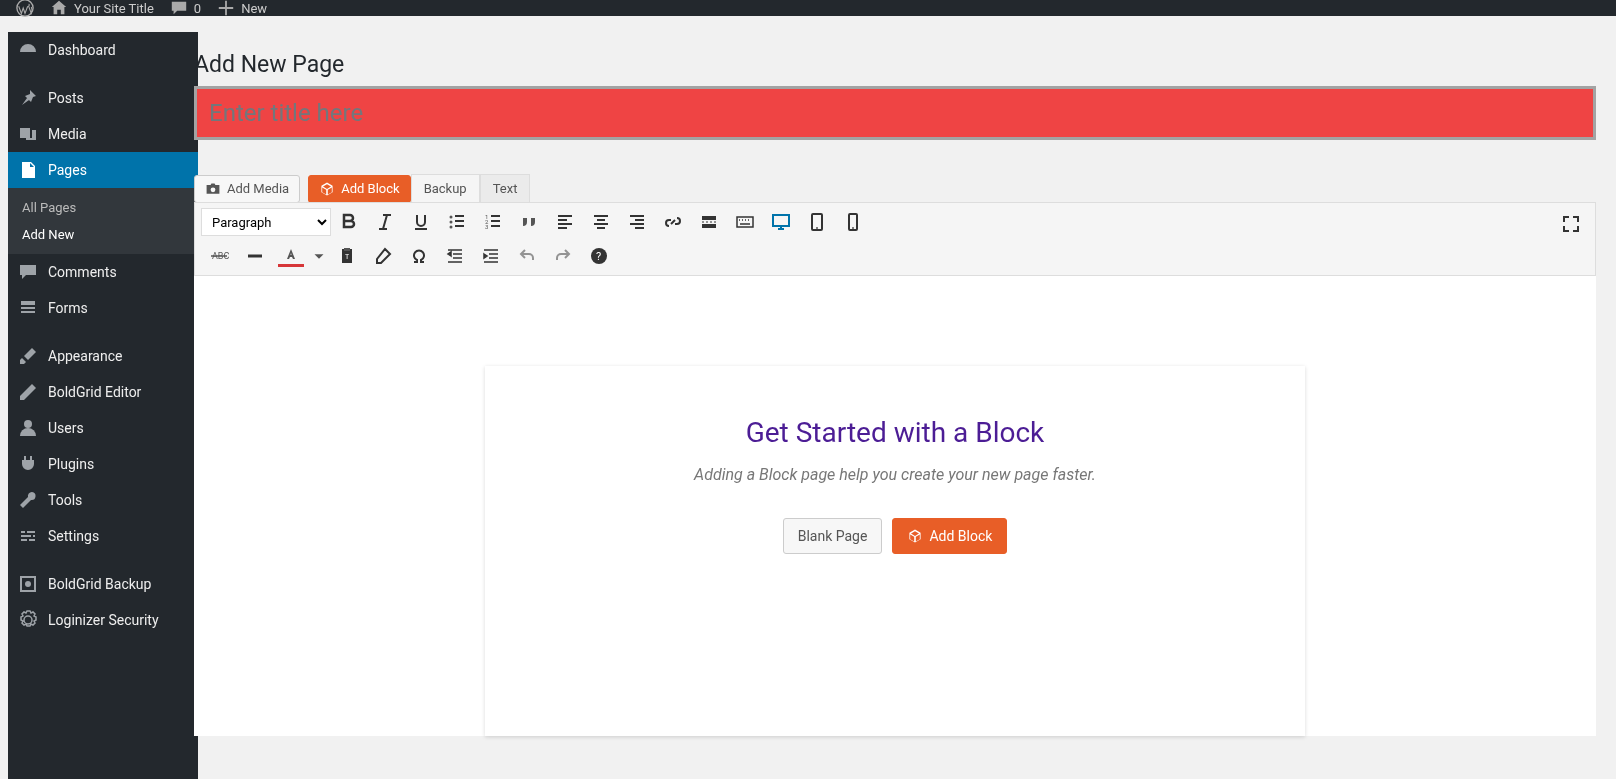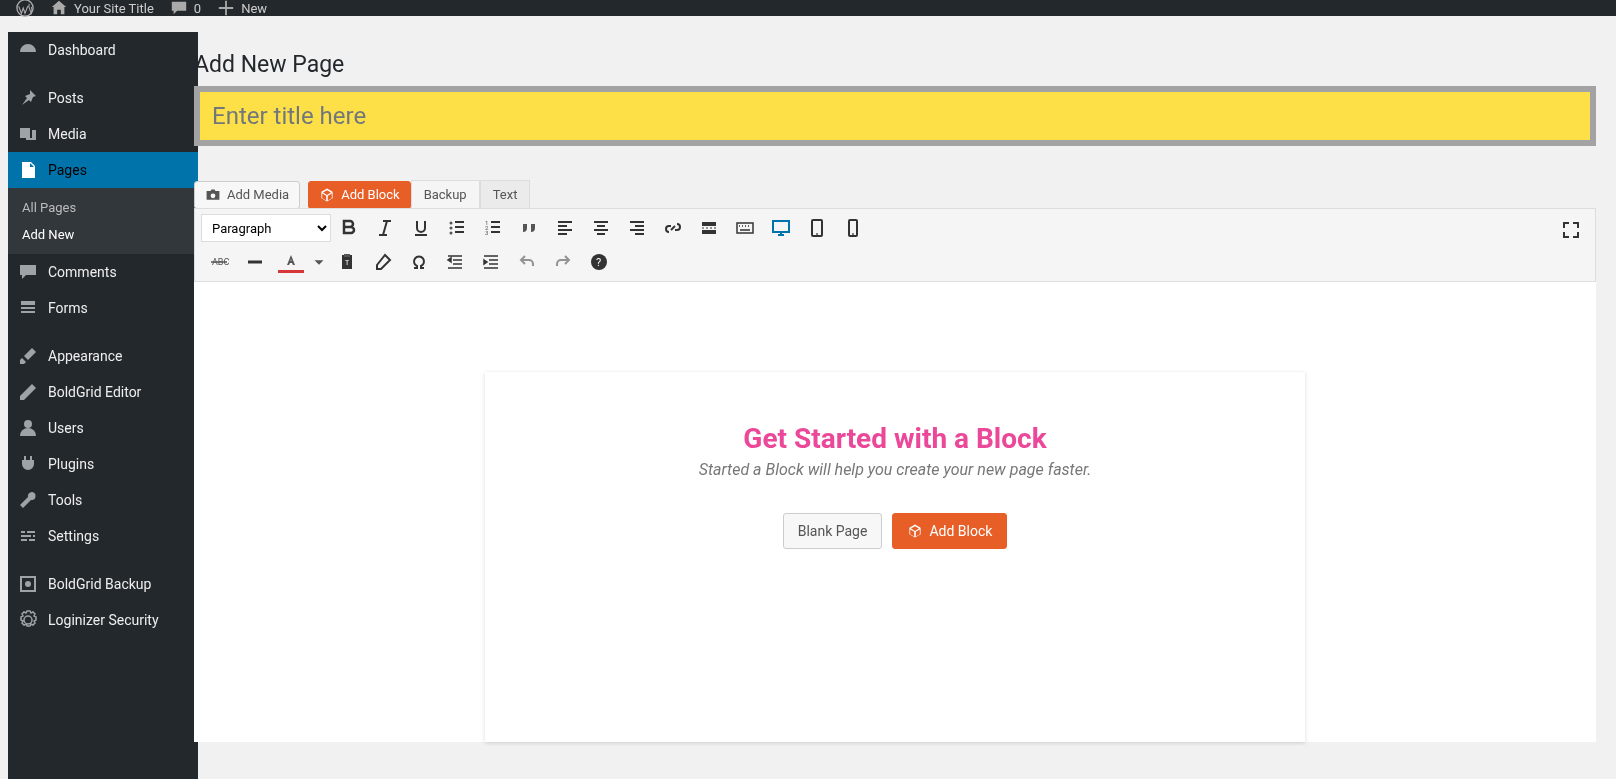--- a/index.html
+++ b/index.html
@@ -3,48 +3,48 @@
 <meta charset="utf-8">
 <style>
 * { margin:0; padding:0; box-sizing:border-box; font-family:-apple-system,BlinkMacSystemFont,"Segoe UI",Roboto,sans-serif; }
 body { background:#f1f1f1; width:1616px; height:779px; overflow:hidden; }
 .topbar { height:16px; background:#23282d; color:#ccc; display:flex; align-items:center; font-size:13px; padding:0 8px; }
 .topbar .tb-item { display:inline-flex; align-items:center; padding:0 8px; height:100%; cursor:pointer; gap:6px; }
 .topbar svg { width:18px; height:18px; fill:#aaa; }
 .sidebar { position:absolute; top:32px; left:8px; width:190px; bottom:0; background:#23282d; color:#eee; font-size:14px; }
 .side-item { display:flex; align-items:center; padding:8px 10px; cursor:pointer; gap:10px; }
 .side-item svg { width:20px; height:20px; fill:#9ea3a8; flex:0 0 20px; }
-.side-item.active { background:#0073aa; color:#000000; position:relative; }
+.side-item.active { background:#0073aa; color:#ffffff; position:relative; }
 .side-item.active svg { fill:#fff; }
 .side-item.active::after { content:""; position:absolute; right:-8px; top:50%; margin-top:-8px; border:8px solid transparent; border-right-color:#f1f1f1; }
 .sub { background:#32373c; padding:6px 0; }
 .sub-item { padding:6px 14px; font-size:13px; color:#bbb; cursor:pointer; }
 .sub-item.current { color:#ffffff; font-weight:400; }
 .side-gap { height:12px; }
 .main { position:absolute; left:190px; top:32px; right:0; bottom:0; padding:10px 20px 0 4px;border-radius:20px; }
 .page-title { font-size:23px; font-weight:400; color:#23282d; padding:9px 0 8px 0; }
-.title-input { width:100%; font-size:24px; padding:10px 12px; border:6px solid #a3a3a3; background:#fde047; color:#32373c; }
+.title-input { width:100%; font-size:24px; padding:10px 12px; border:3px solid #a3a3a3; background:#ef4444; color:#32373c; }
 .title-input::placeholder { color:#72777c; }
 .media-row { margin-top:34px; display:flex; align-items:center; justify-content:flex-start; }
 .btn { display:inline-flex; align-items:center; gap:6px; font-size:13px; padding:5px 10px; border:1px solid #ccc; background:#f7f7f7; color:#555; border-radius:3px; cursor:pointer; }
 .btn.orange { background:#e85e27; border-color:#e85e27; color:#fff; }
 .btn svg { width:16px; height:16px; fill:currentColor; }
 .tabs { display:flex; }
 .tab { padding:6px 12px; border:1px solid #ddd; background:#ebebeb; color:#555; font-size:13px; cursor:pointer; }
 .tab.active { background:#f5f5f5; border-bottom-color:#f5f5f5; color:#555; }
 .toolbar-wrap { background:#f5f5f5; border:1px solid #ddd; margin-top:-1px; padding:4px 6px; position:relative; }
 .tb-row { display:flex; align-items:center; gap:0; flex-wrap:wrap; }
 .para-select { width:130px; height:28px; border:1px solid #ddd; background:#fff; font-size:13px; padding:0 6px; margin-right:0; }
 .tbtn { width:36px; height:30px; display:inline-flex; align-items:center; justify-content:center; cursor:pointer; color:#555; border:1px solid transparent; border-radius:2px; }
 .tbtn svg { width:20px; height:20px; fill:currentColor; }
 .tbtn.hl svg { fill:#0073aa; }
 .fs-btn { position:absolute; right:6px; top:6px; }
 .canvas { background:#fff; border-top:none; min-height:460px; display:flex; justify-content:center; padding-top:90px; }
 .starter { width:820px; background:#fff; box-shadow:0 1px 4px rgba(0,0,0,.15); padding:50px 40px 60px; text-align:center; }
-.starter h2 { font-size:28px; font-weight:700; color:#ec4899; margin-bottom:5px; }
+.starter h2 { font-size:28px; font-weight:400; color:#4c1d95; margin-bottom:16px; }
 .starter p { font-size:16px; color:#777; font-style:italic; margin-bottom:34px; }
 .starter .btn { height:36px; padding:0 14px; font-size:14px; }
 .starter-row { display:inline-flex; gap:10px; }
 .underline-red { position:relative; }
 .underline-red::after { content:""; position:absolute; left:4px; right:4px; bottom:3px; height:3px; background:#d63638; }
 </style>
 </head>
 <body>
 
 <div class="topbar">
@@ -354,21 +354,21 @@
             <circle cx="10" cy="10" r="8" fill="#333"></circle>
             <text x="7" y="14" font-size="11" fill="#fff">?</text>
           </svg>
         </span>
     </div>
   </div>
 
   <div class="canvas">
     <div class="starter">
       <h2>Get Started with a Block</h2>
-      <p>Started a Block will help you create your new page faster.</p>
+      <p>Adding a Block page help you create your new page faster.</p>
       <div class="starter-row">
         <button class="btn">
             <span>Blank Page</span>
           </button>
         <button class="btn orange">
           <svg viewBox="0 0 20 20">
               <path d="M10 2l7 4v8l-7 4-7-4V6zM10 4L5 7l5 3 5-3zM4 8v6l5 3v-6zM16 8l-5 3v6l5-3z"></path>
             </svg>
           <span>Add Block</span>
         </button>

